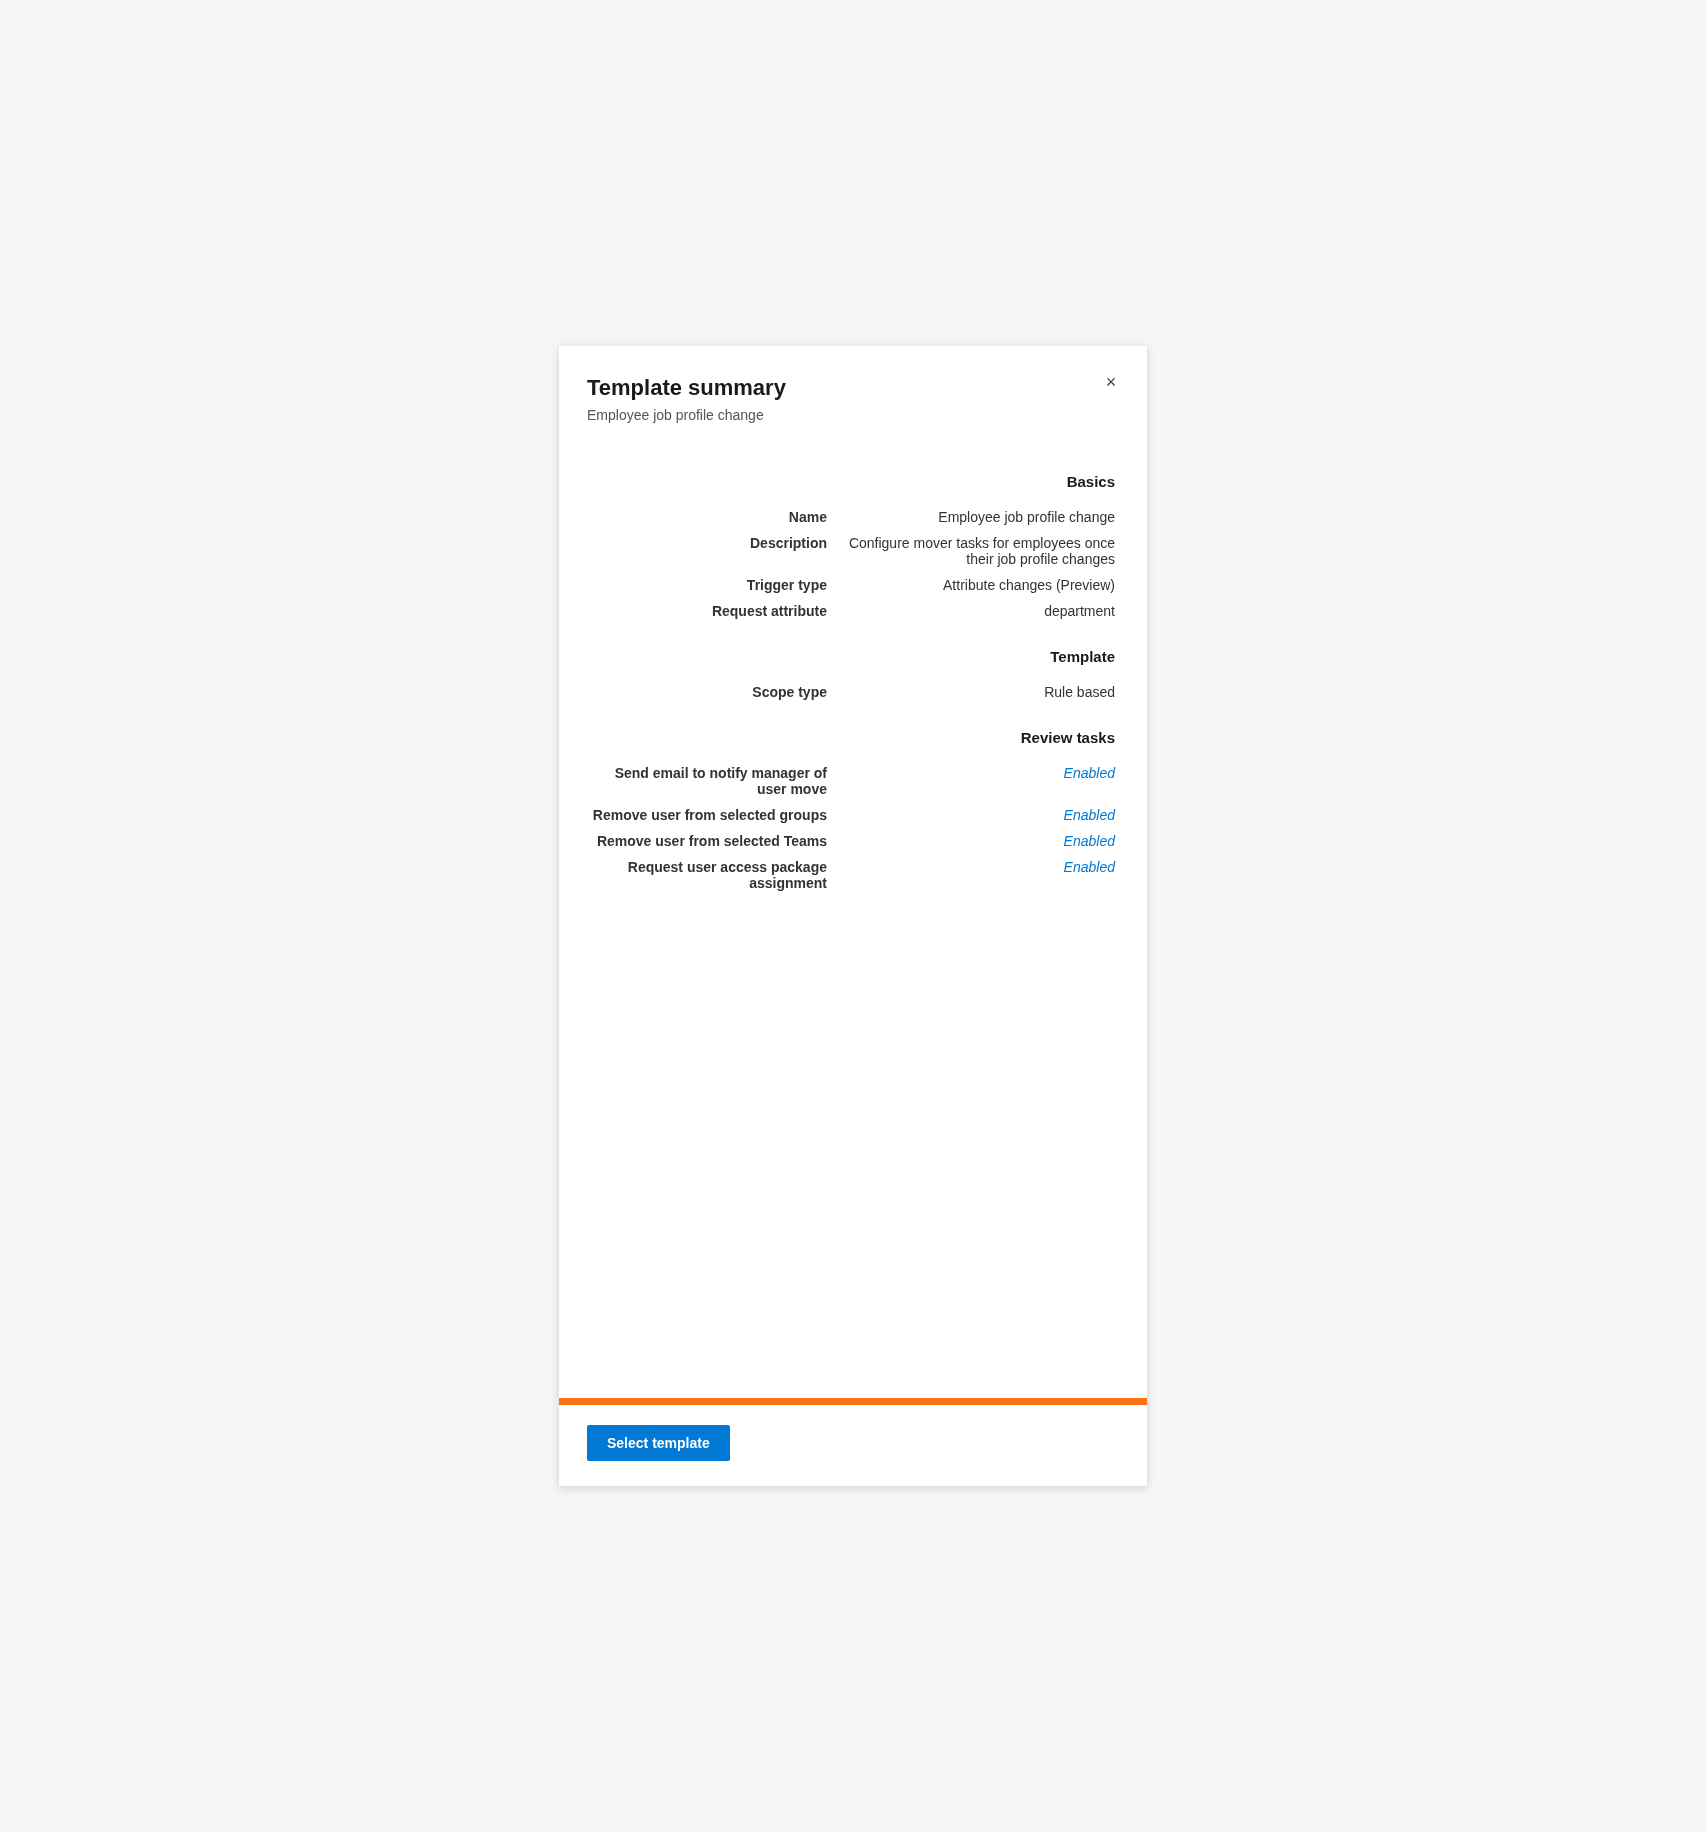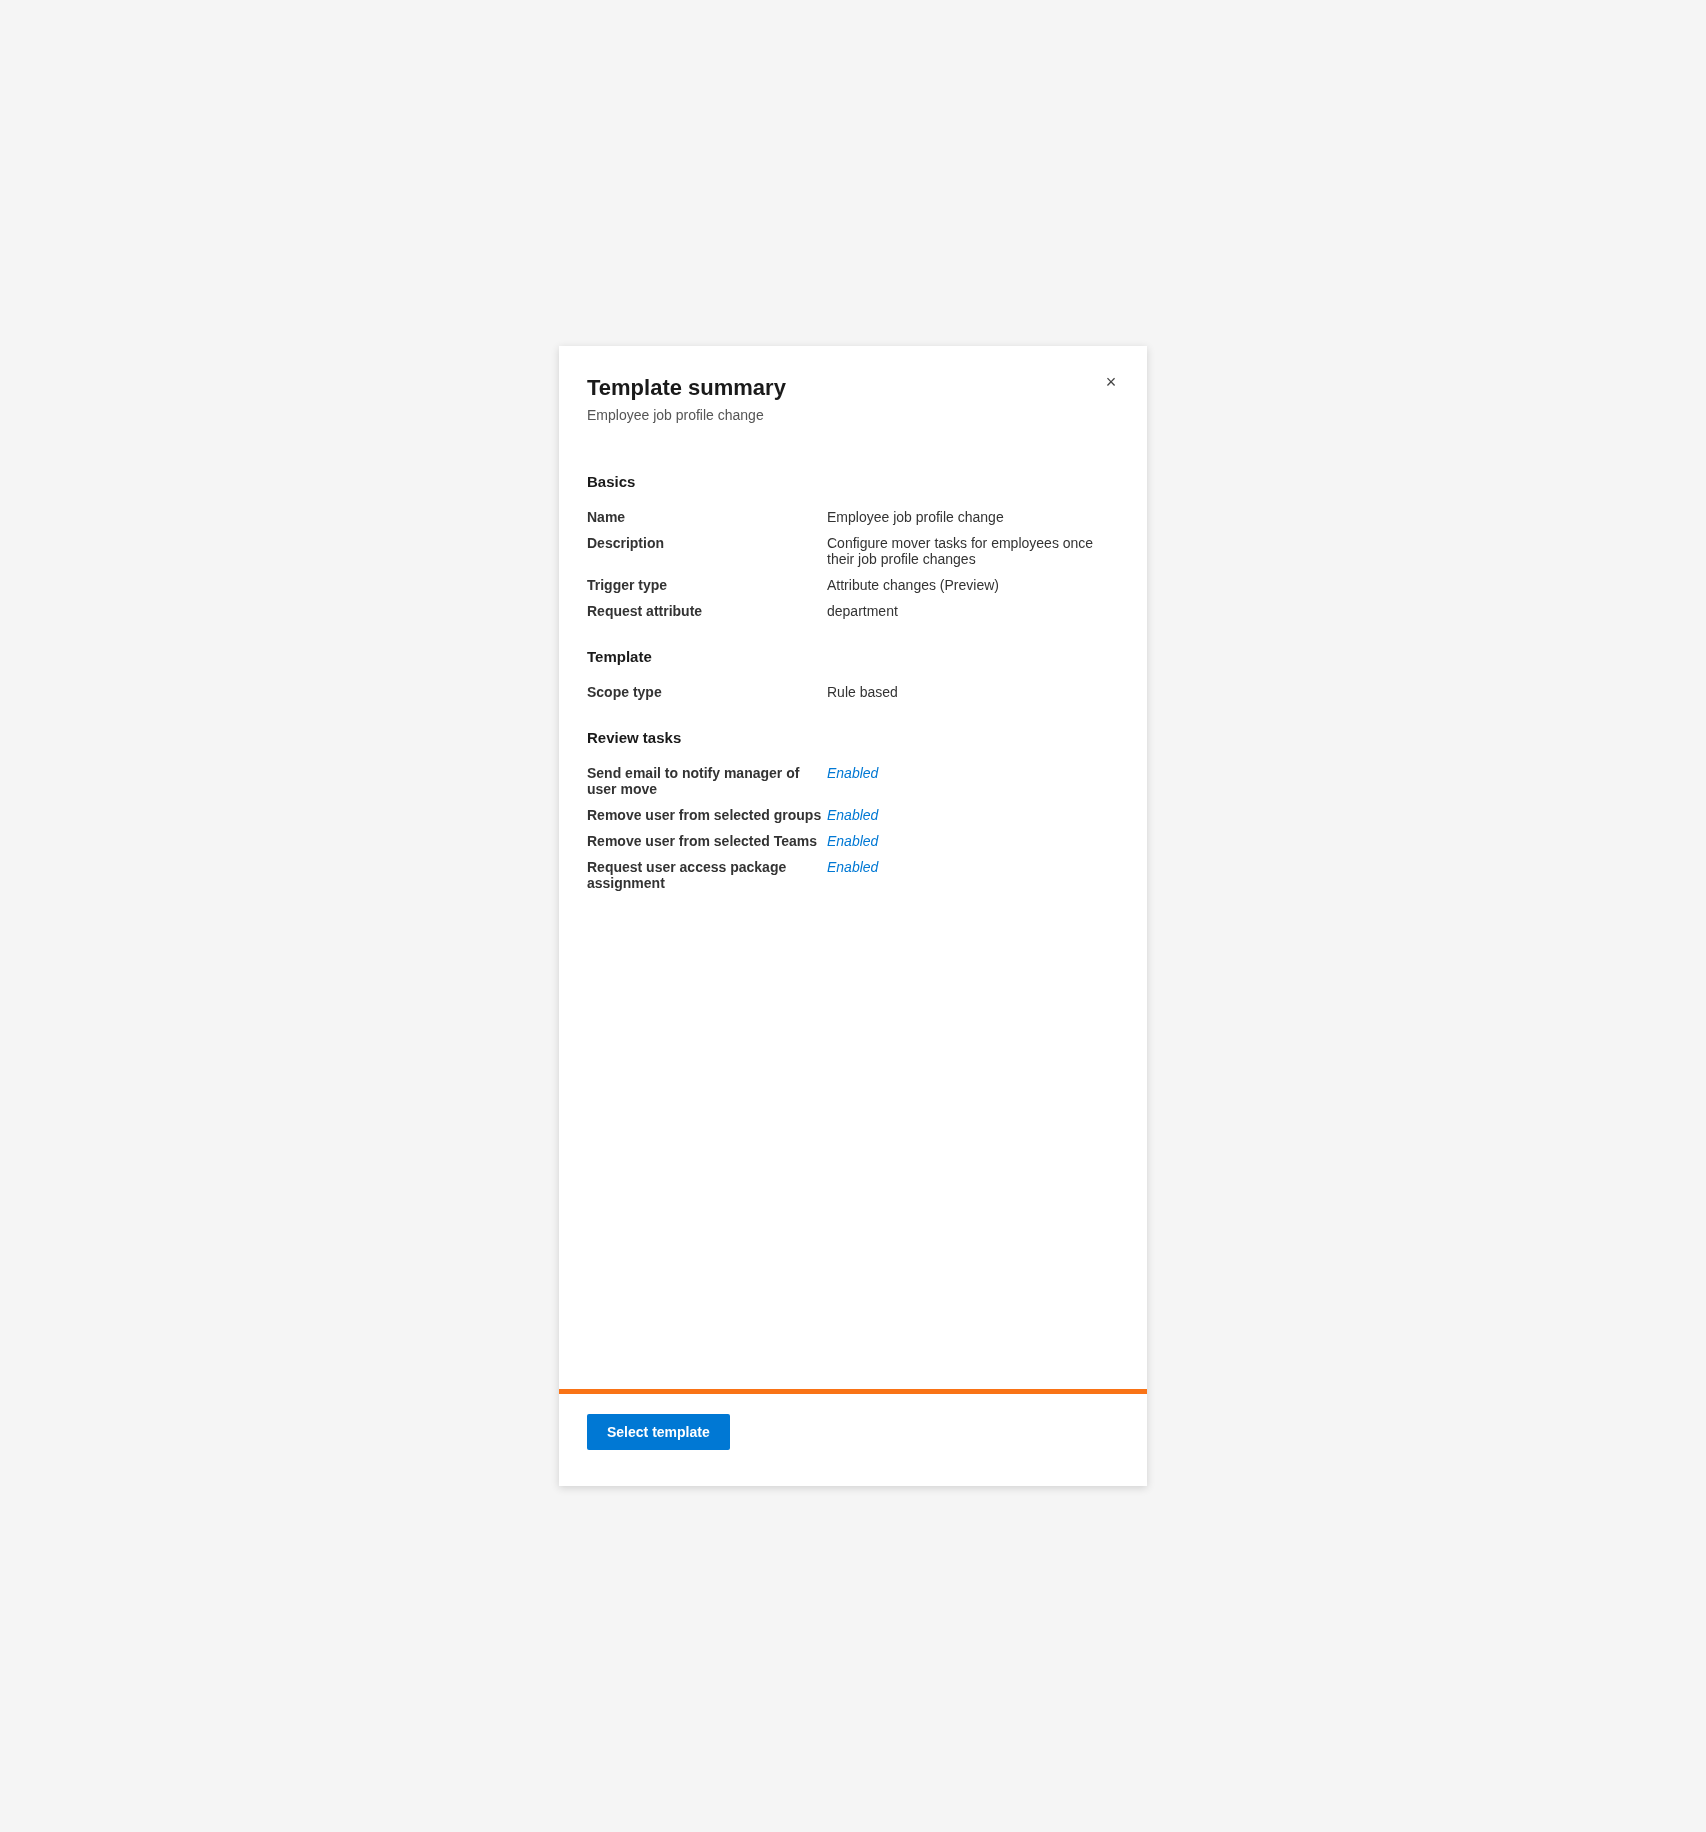--- a/index.html
+++ b/index.html
@@ -59,20 +59,21 @@
       height: 32px;
       display: flex;
       align-items: center;
       justify-content: center;
       border-radius: 4px;
     }
 
     .panel-content {
       padding: 10px 32px 100px 28px;
       flex: 1;
+      text-align: right;
     }
 
     .section {
       margin-bottom: 24px;
     }
 
     .section-title {
       font-size: 15px;
       font-weight: 700;
       color: #1a1a1a;
@@ -99,25 +100,25 @@
       flex: 1;
     }
 
     .field-value.enabled {
       color: #0078d4;
       font-style: italic;
     }
 
     .panel-footer {
       position: absolute;
-      bottom: 16px;
+      bottom: 5px;
       left: 0;
       right: 0;
       padding: 20px 28px;
-      border-top: 5px solid #f97316;
+      border-top: 7px solid #f97316;
       background: #ffffff;
     }
 
     .select-template-btn {
       background-color: #0078d4;
       color: #ffffff;
       border: none;
       padding: 10px 20px;
       font-size: 14px;
       font-weight: 600;

